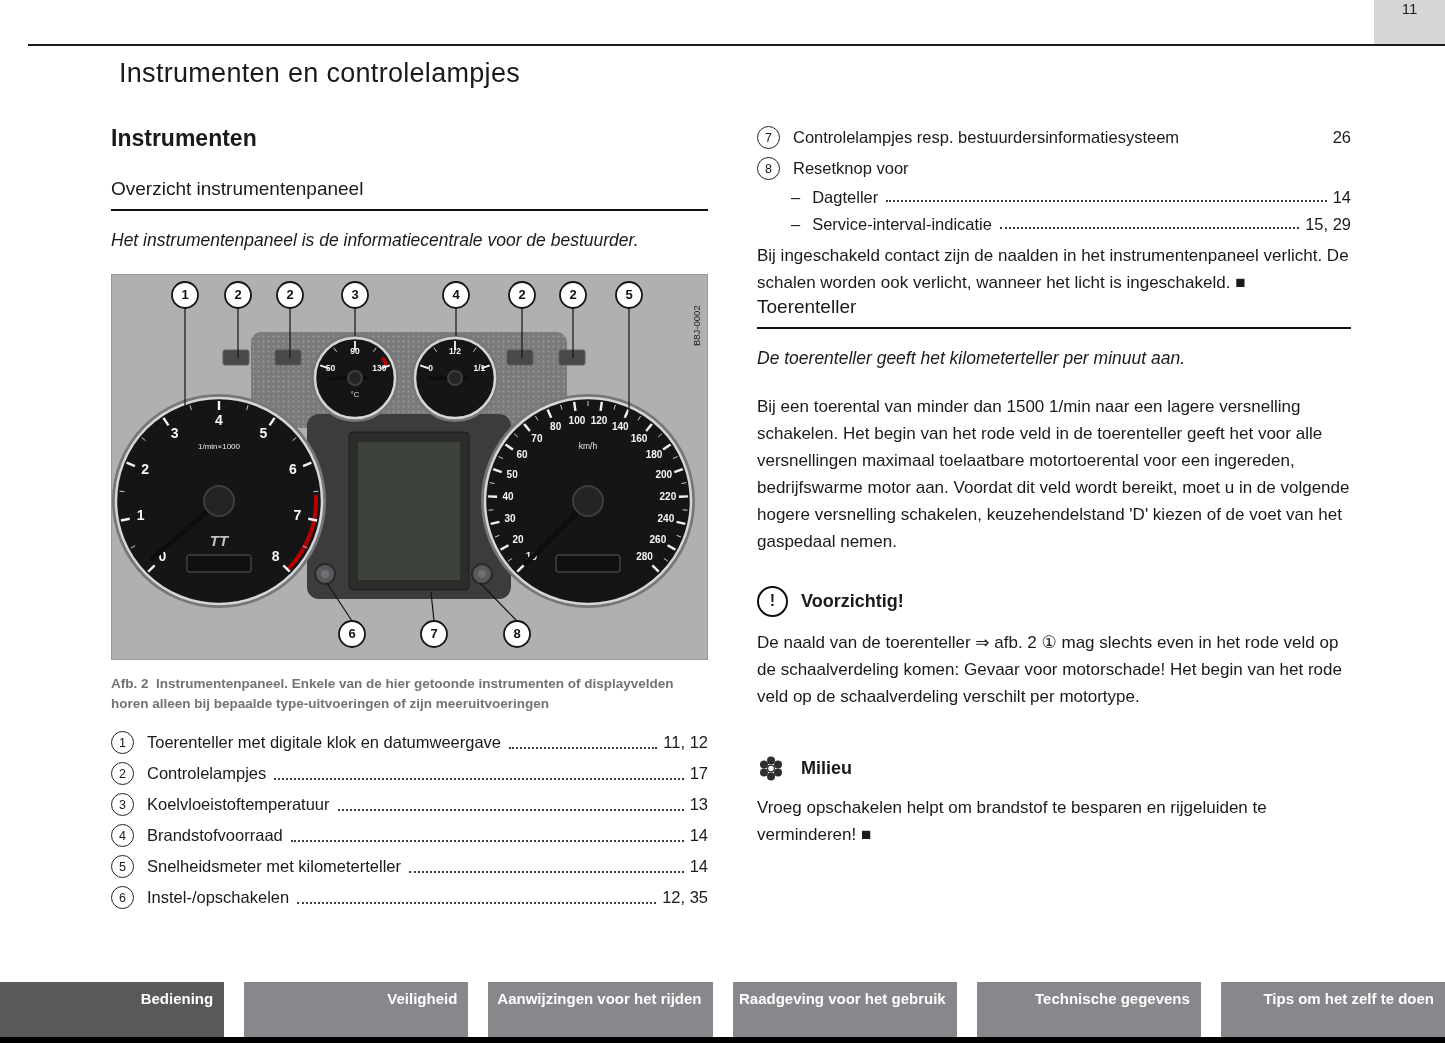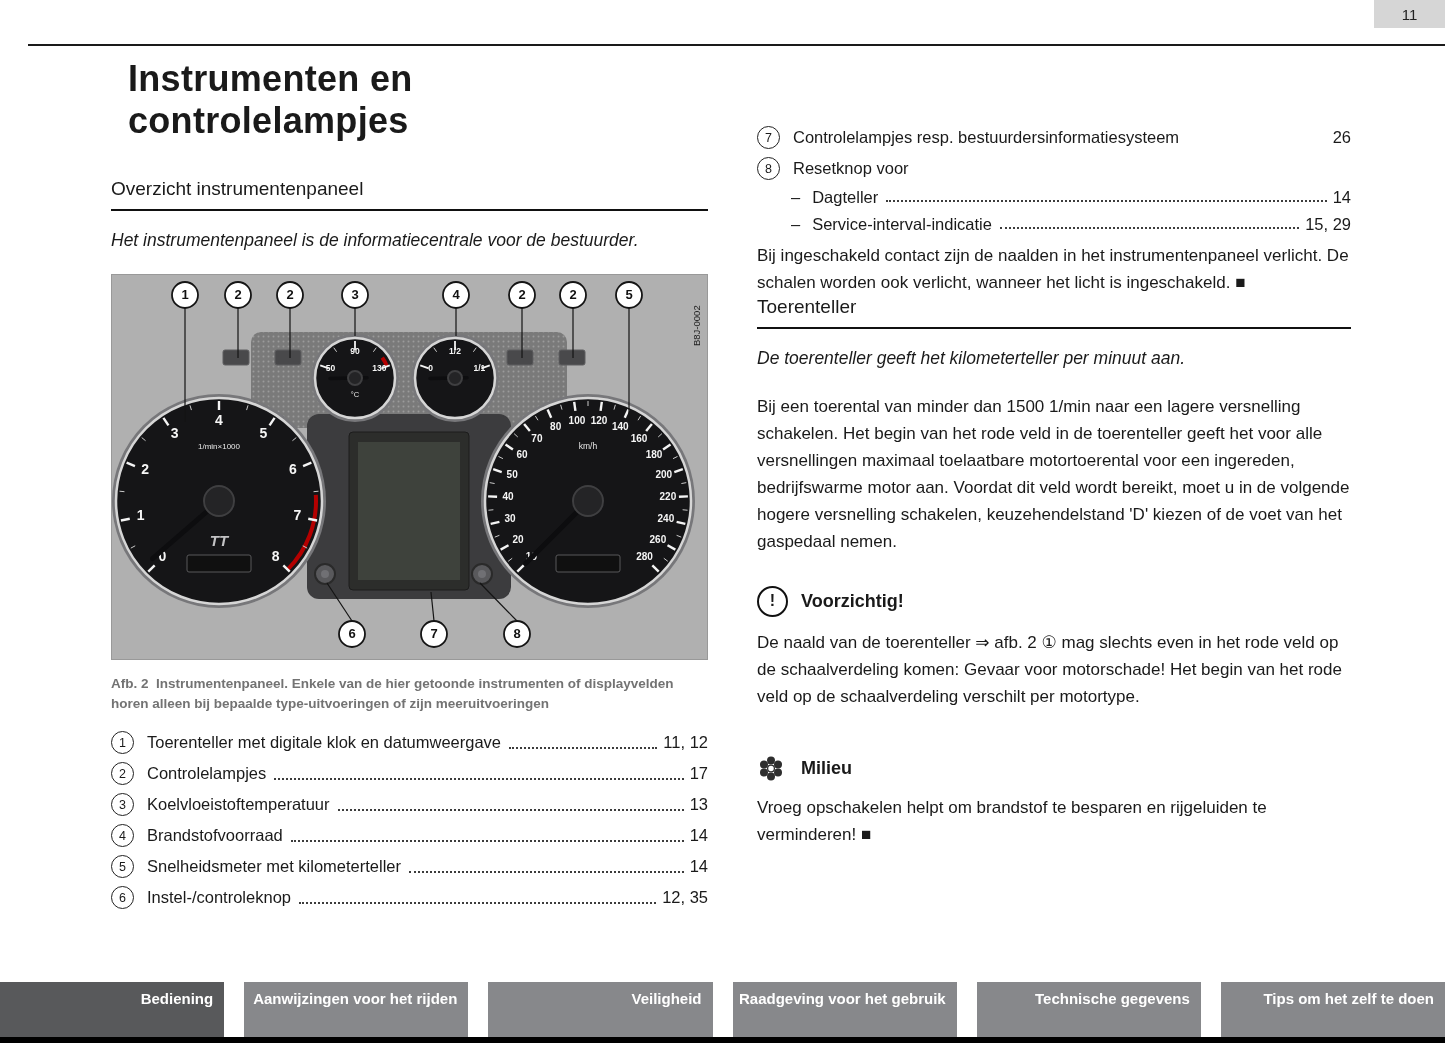--- a/index.html
+++ b/index.html
@@ -1,25 +1,25 @@
 <!DOCTYPE html>
 <html style="--footer-active: #58595b; --footer-inactive: #87888b; --page-box: #d6d6d6;"><head>
 <meta charset="utf-8">
 <style>
   html,body{margin:0;padding:0;}
   body{
     width:1445px;height:1043px;position:relative;background:#fff;
     font-family:"Liberation Sans","DejaVu Sans",sans-serif;color:#1a1a1a;overflow:hidden;
   }
-  .page-box{position:absolute;top:0;right:0;width:71px;height:28px;background:var(--page-box,#d6d6d6);
-    display:flex;align-items:center;justify-content:center;font-size:15px;color:#222;}
+  .page-box{position:absolute;top:0;right:0;width:71px;height:44px;background:var(--page-box,#d6d6d6);
+    display:flex;justify-content:center;font-size:15px;color:#222;}
   .top-rule{position:absolute;top:44px;left:28px;right:0;border-top:2px solid #1a1a1a;}
   .col-left{position:absolute;left:111px;top:58px;width:597px;}
   .col-right{position:absolute;left:757px;top:126px;width:594px;}
-  h1.page-title{font-size:36px;font-weight:bold;margin:0 17px 36px;letter-spacing:.3px;}
+  h1.page-title{font-size:27px;font-weight:normal;margin:0 8px 36px;letter-spacing:.3px;}
   h2.section{font-size:23px;font-weight:bold;margin:0 0 26px;}
   h3.ruled{font-size:19px;font-weight:normal;margin:0 0 16px;padding-bottom:9px;border-bottom:2.5px solid #111;}
   .mt32{margin-top:32px;}
   p.lead{font-style:italic;font-size:17.5px;line-height:1.55;margin:0 0 20px;}
   .figure{width:597px;height:386px;margin:0 0 14px;}
   .figure svg{display:block;}
   p.caption{font-size:13.5px;font-weight:bold;line-height:1.45;margin:0 0 18px;color:#737373;}
   .legend-row{display:flex;align-items:center;margin-bottom:8px;font-size:16.5px;}
   .cnum{flex:none;width:21px;height:21px;border:1.5px solid #222;border-radius:50%;
     display:flex;align-items:center;justify-content:center;font-size:12.5px;margin-right:13px;}
@@ -43,20 +43,21 @@
 </head>
 <body>
 
 <div class="page-box">
   <span>11</span>
 </div>
 <div class="top-rule"></div>
 
 <div class="col-left">
   <h1 class="page-title">Instrumenten en controlelampjes</h1>
+  <h2 class="section">Instrumenten</h2>
   <h3 class="ruled">Overzicht instrumentenpaneel</h3>
   <p class="lead">Het instrumentenpaneel is de informatiecentrale voor de bestuurder.</p>
 
   <div class="figure">
     <svg id="cluster-svg" width="597" height="386" viewBox="0 0 597 386">
         <rect x="0" y="0" width="597" height="386" fill="#b0b0b0"></rect>
         <defs>
           <pattern id="mesh" width="5" height="5" patternUnits="userSpaceOnUse">
             <rect x="0" y="0" width="5" height="5" fill="#7a7a7a"></rect>
             <circle cx="2.5" cy="2.5" r="1" fill="#9b9b9b"></circle>
@@ -267,21 +268,21 @@
       <span class="lpage">14</span>
     </div>
     <div class="legend-row">
       <span class="cnum">5</span>
       <span>Snelheidsmeter met kilometerteller</span>
       <span class="leader"></span>
       <span class="lpage">14</span>
     </div>
     <div class="legend-row">
       <span class="cnum">6</span>
-      <span>Instel-/controleknop</span>
+      <span>Instel-/opschakelen</span>
       <span class="leader"></span>
       <span class="lpage">12, 35</span>
     </div>
   </div>
 </div>
 
 <div class="col-right">
   <div class="legend">
     <div class="legend-row">
       <span class="cnum">7</span>
@@ -333,19 +334,19 @@
         <circle cx="14" cy="14.5" r="3.4" fill="#fff" stroke="#2e2e2e" stroke-width="1.3"></circle>
       </svg>
     </span>
     <span>Milieu</span>
   </div>
   <p class="body" style="margin-top:0;">Vroeg opschakelen helpt om brandstof te besparen en rijgeluiden te verminderen! ■</p>
 </div>
 
 <div class="footer">
   <div class="tab active">Bediening</div>
+  <div class="tab">Veiligheid</div>
   <div class="tab">Aanwijzingen voor het rijden</div>
-  <div class="tab">Veiligheid</div>
   <div class="tab">Raadgeving voor het gebruik</div>
   <div class="tab">Technische gegevens</div>
   <div class="tab">Tips om het zelf te doen</div>
 </div>
 <div class="bottom-bar"></div>
 
 </body></html>

